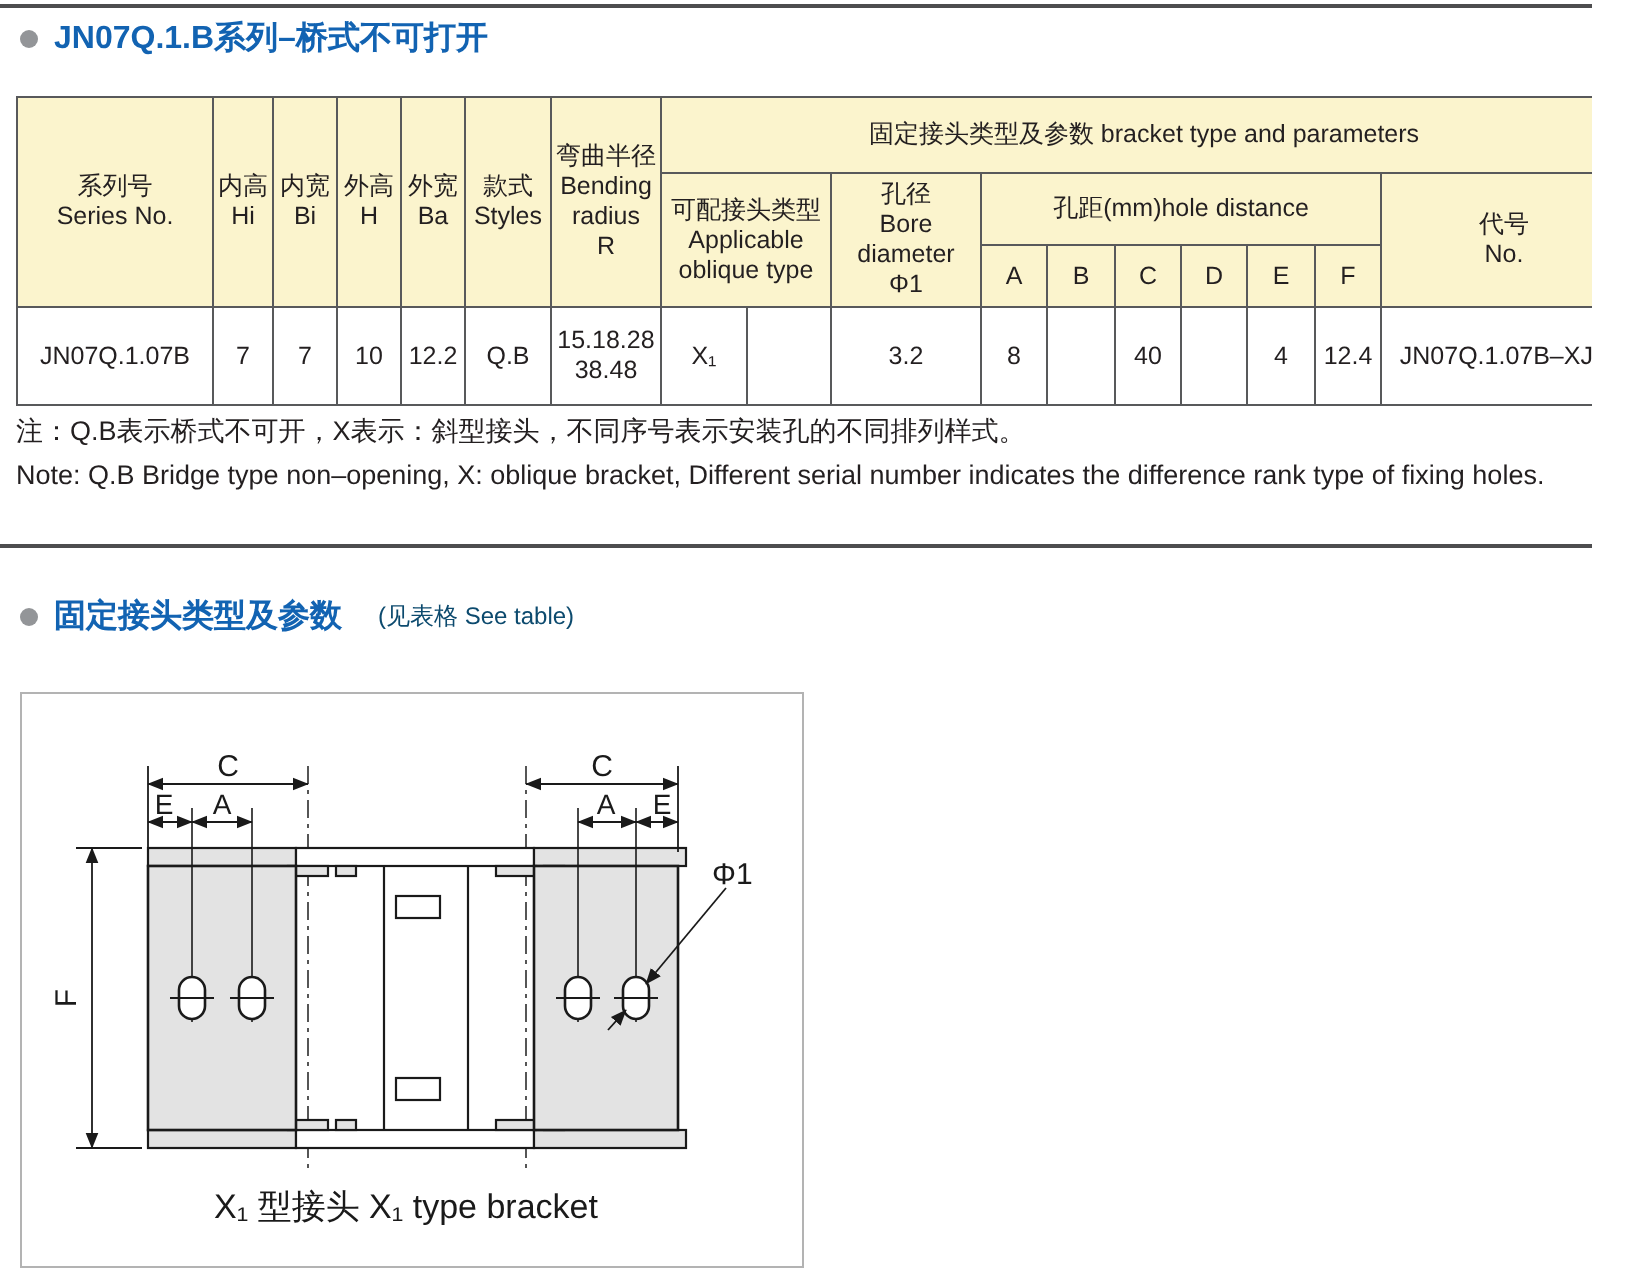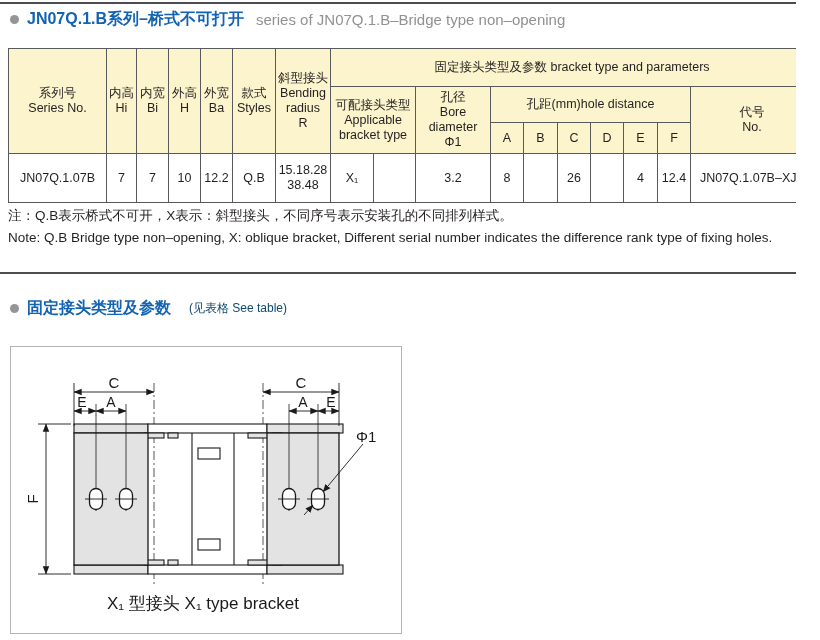--- a/index.html
+++ b/index.html
@@ -36,21 +36,20 @@
 </head>
 <body>
 
 <div class="page">
 
   <div class="toprule"></div>
 
   <div class="sect1">
     <span class="bullet"></span>
     <span class="t-zh">JN07Q.1.B系列–桥式不可打开</span>
-    <span class="t-en">series of JN07Q.1.B–Bridge type non–opening</span>
   </div>
 
   <table class="spec">
     <colgroup>
       <col style="width:98px">
         <col style="width:30px">
         <col style="width:32px">
         <col style="width:32px">
       <col style="width:32px">
         <col style="width:43px">
@@ -73,30 +72,30 @@
       <td class="hd" rowspan="3">内高
 Hi</td>
       <td class="hd" rowspan="3">内宽
 Bi</td>
       <td class="hd" rowspan="3">外高
 H</td>
       <td class="hd" rowspan="3">外宽
 Ba</td>
       <td class="hd" rowspan="3">款式
 Styles</td>
-      <td class="hd" rowspan="3">斜型接头
+      <td class="hd" rowspan="3">弯曲半径
 Bending
 radius
 R</td>
       <td class="hd" colspan="10">固定接头类型及参数 bracket type and parameters</td>
     </tr>
     <tr class="r2">
       <td class="hd" colspan="2" rowspan="2">可配接头类型
 Applicable
-bracket type</td>
+oblique type</td>
       <td class="hd" rowspan="2">孔径
 Bore diameter
 Φ1</td>
       <td class="hd" colspan="6">孔距(mm)hole distance</td>
       <td class="hd" rowspan="2">代号
 No.</td>
     </tr>
     <tr class="r3">
       <td class="hd">A</td>
       <td class="hd">B</td>
@@ -112,21 +111,21 @@
       <td>10</td>
       <td>12.2</td>
       <td>Q.B</td>
       <td class="pre">15.18.28
 38.48</td>
       <td>X₁</td>
       <td></td>
       <td>3.2</td>
       <td>8</td>
       <td></td>
-      <td>26</td>
+      <td>40</td>
       <td></td>
       <td>4</td>
       <td>12.4</td>
       <td class="leftsm">JN07Q.1.07B–XJT</td>
     </tr>
   </tbody>
     </table>
 
   <div class="note note-zh">注：Q.B表示桥式不可开，X表示：斜型接头，不同序号表示安装孔的不同排列样式。</div>
   <div class="note note-en">Note: Q.B Bridge type non–opening, X: oblique bracket, Different serial number indicates the difference rank type of fixing holes.</div>

